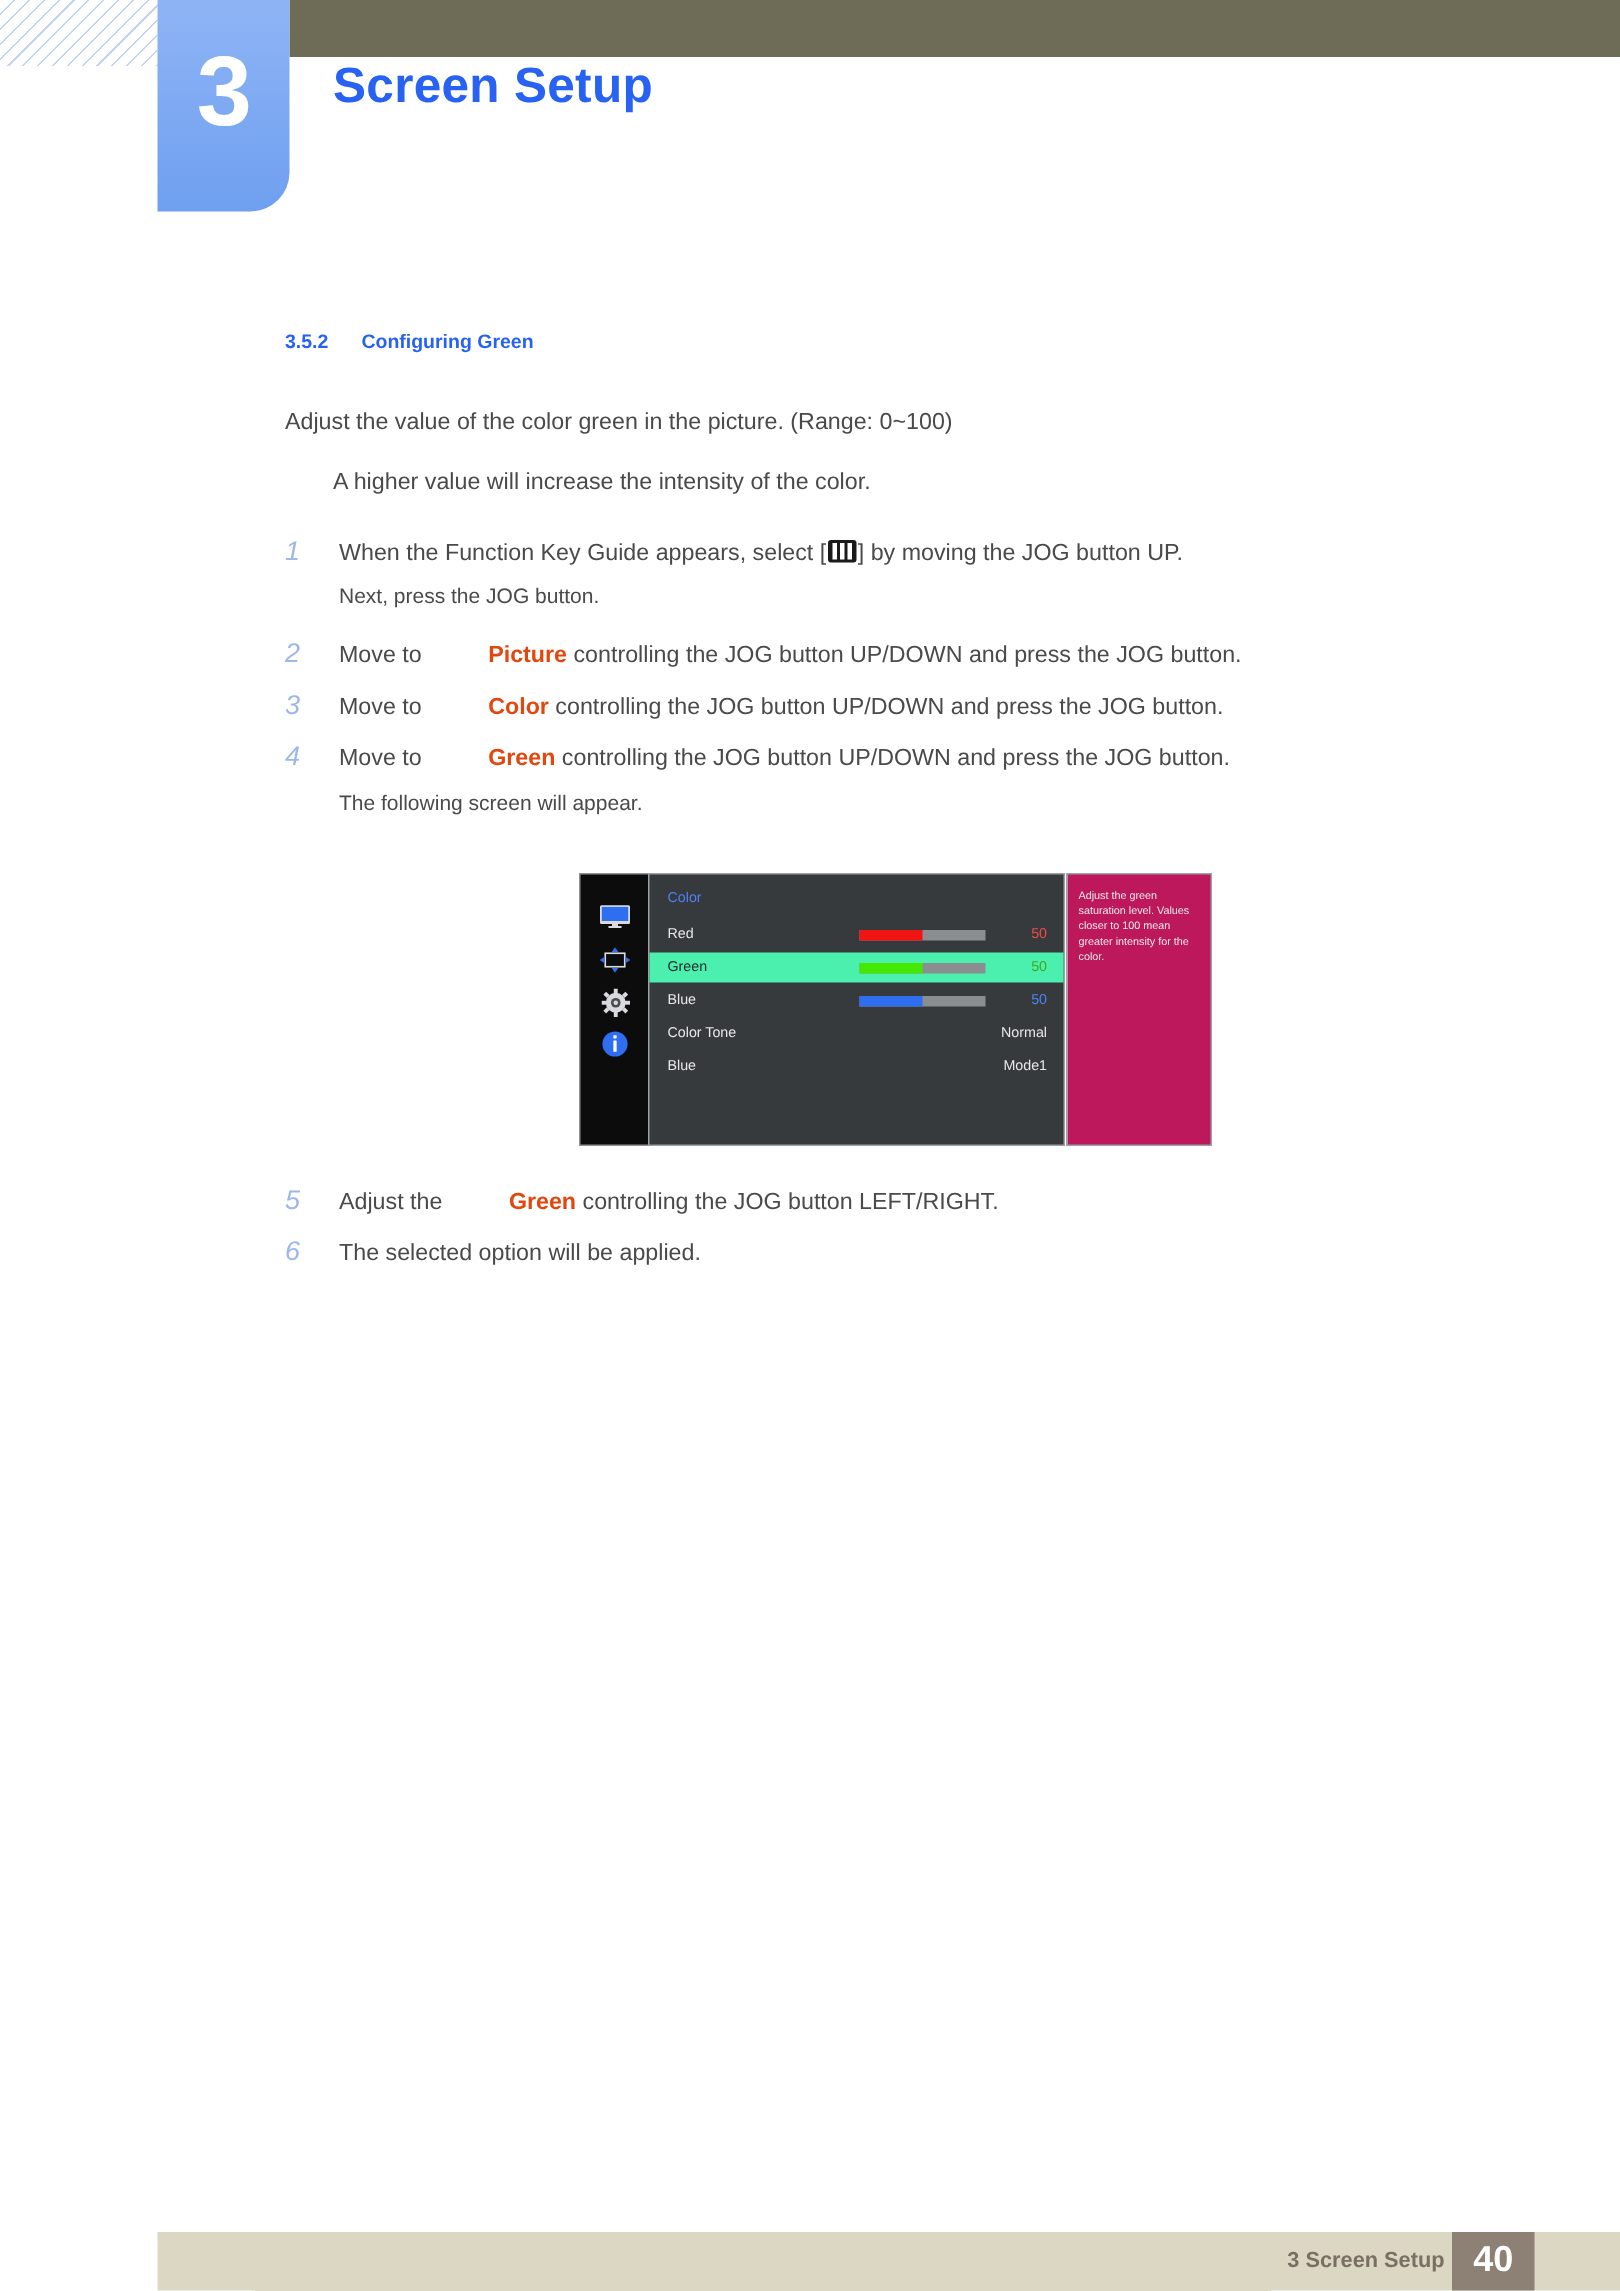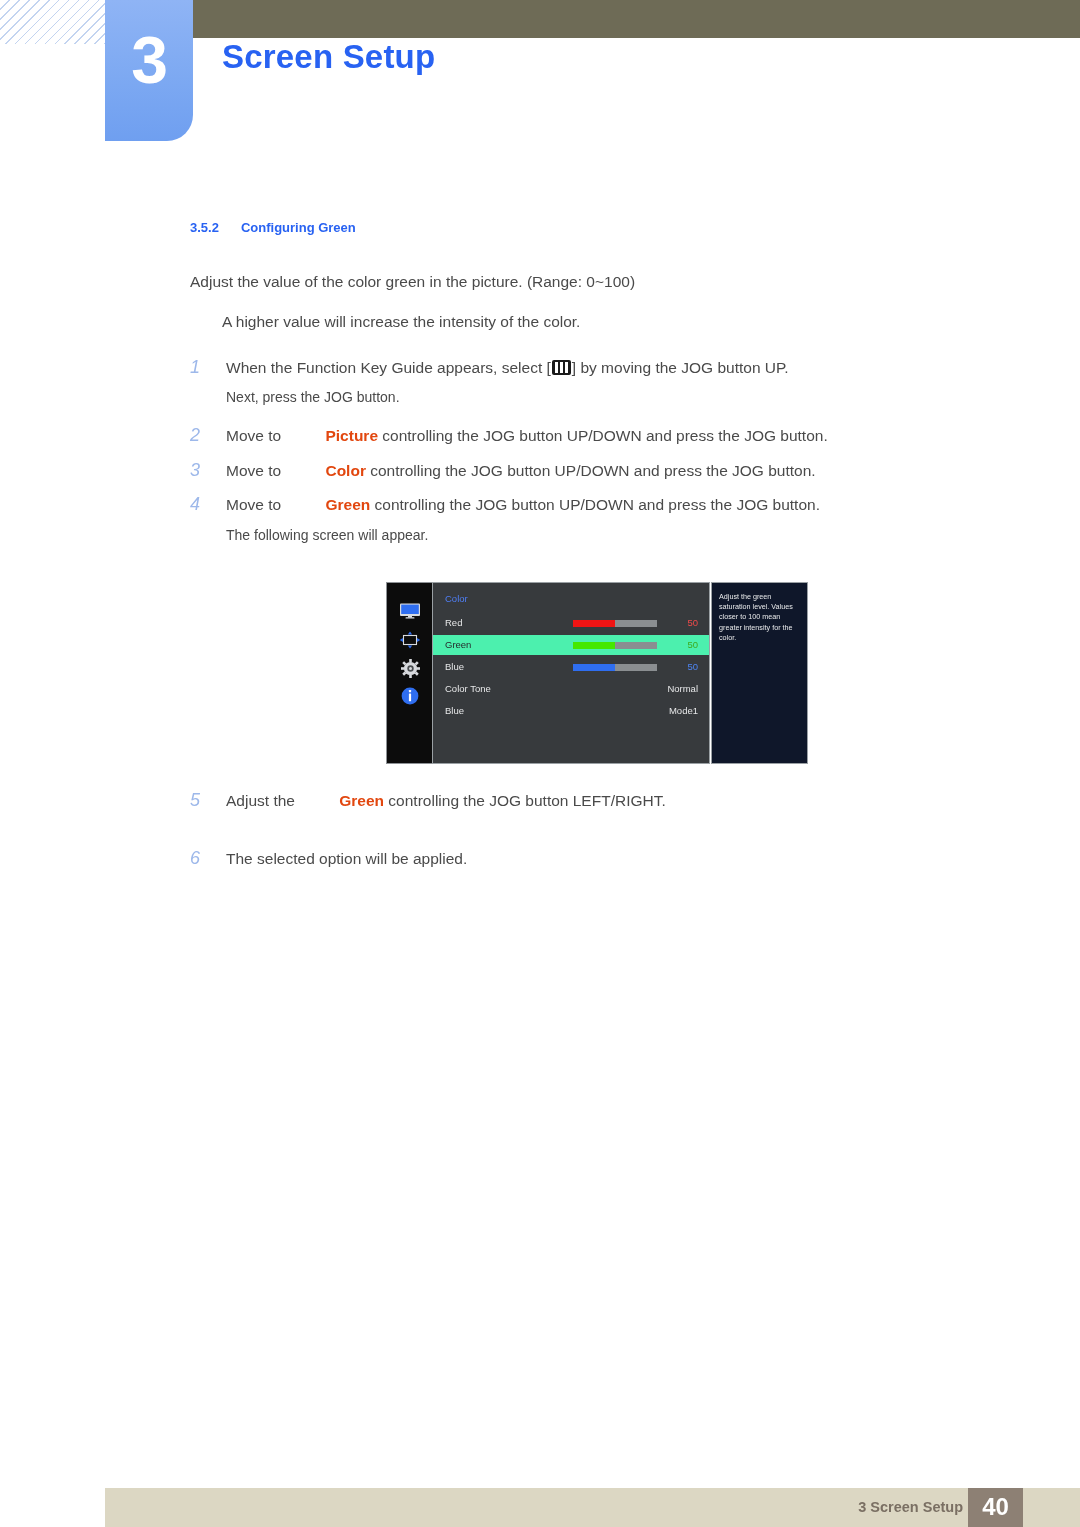--- a/index.html
+++ b/index.html
@@ -110,21 +110,21 @@
     color: #4a4a4a;
     white-space: nowrap;
   }
   #step1 { top: 357px; }
   #step1b { top: 389px; }
   #step2 { top: 425px; }
   #step3 { top: 460px; }
   #step4 { top: 494px; }
   #step4b { top: 527px; }
   #step5 { top: 790px; }
-  #step6 { top: 848px; }
+  #step6 { top: 824px; }
 
   .menuglyph {
     display: inline-block;
     width: 19px; height: 15px;
     background: #1a1a1a;
     border-radius: 2px;
     vertical-align: -2px;
     position: relative;
     margin: 0 1px;
   }
@@ -167,21 +167,21 @@
     left: 50px; top: 5px;
     width: 278px; height: 182px;
     background: #373a3d;
     border: 1px solid #9aa0a4;
     box-sizing: border-box;
   }
   #osd-help {
     position: absolute;
     left: 329px; top: 5px;
     width: 97px; height: 182px;
-    background: #0f172a;
+    background: #be185d;
     border: 1px solid #9aa0a4;
     box-sizing: border-box;
     padding: 9px 7px;
   }
   #osd-help p {
     margin: 0;
     font-size: 7.2px;
     line-height: 10.2px;
     color: #e9eaeb;
   }

